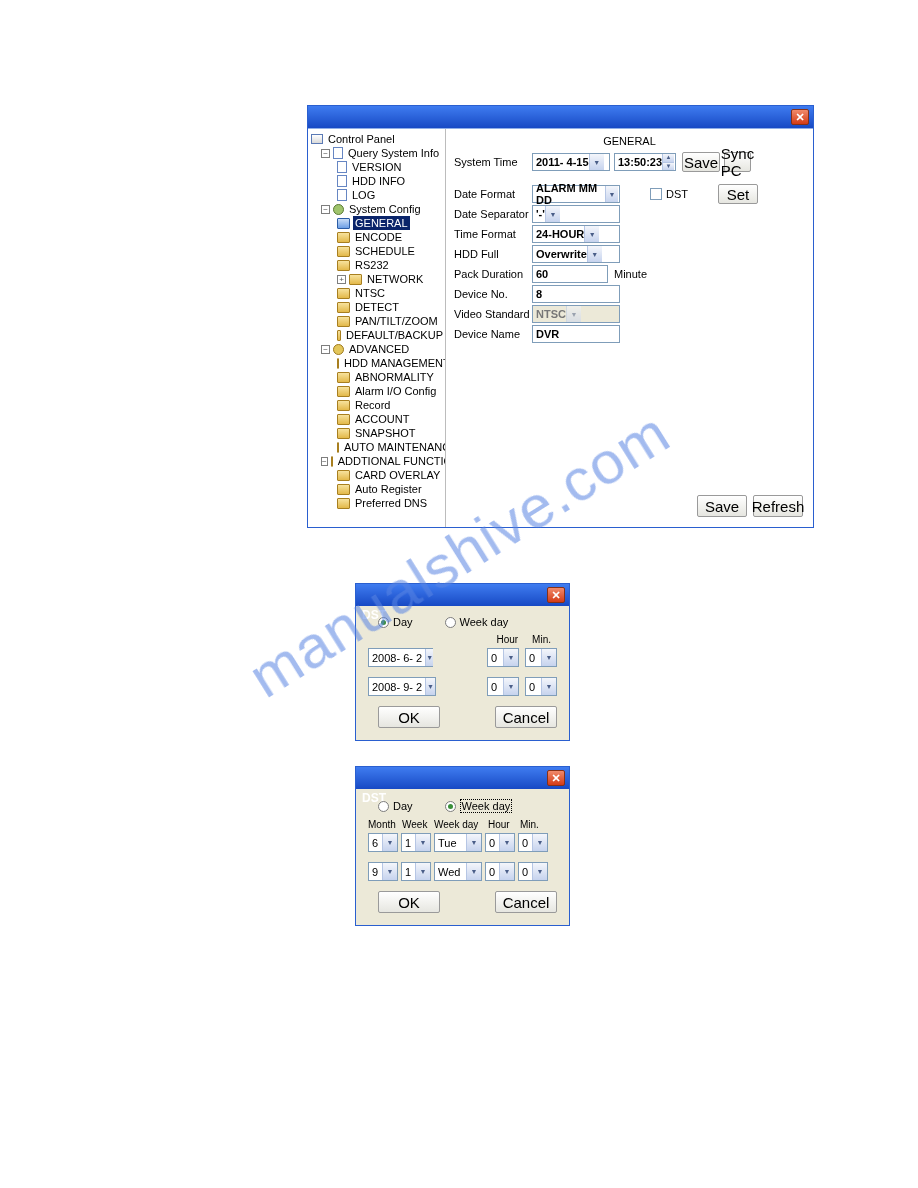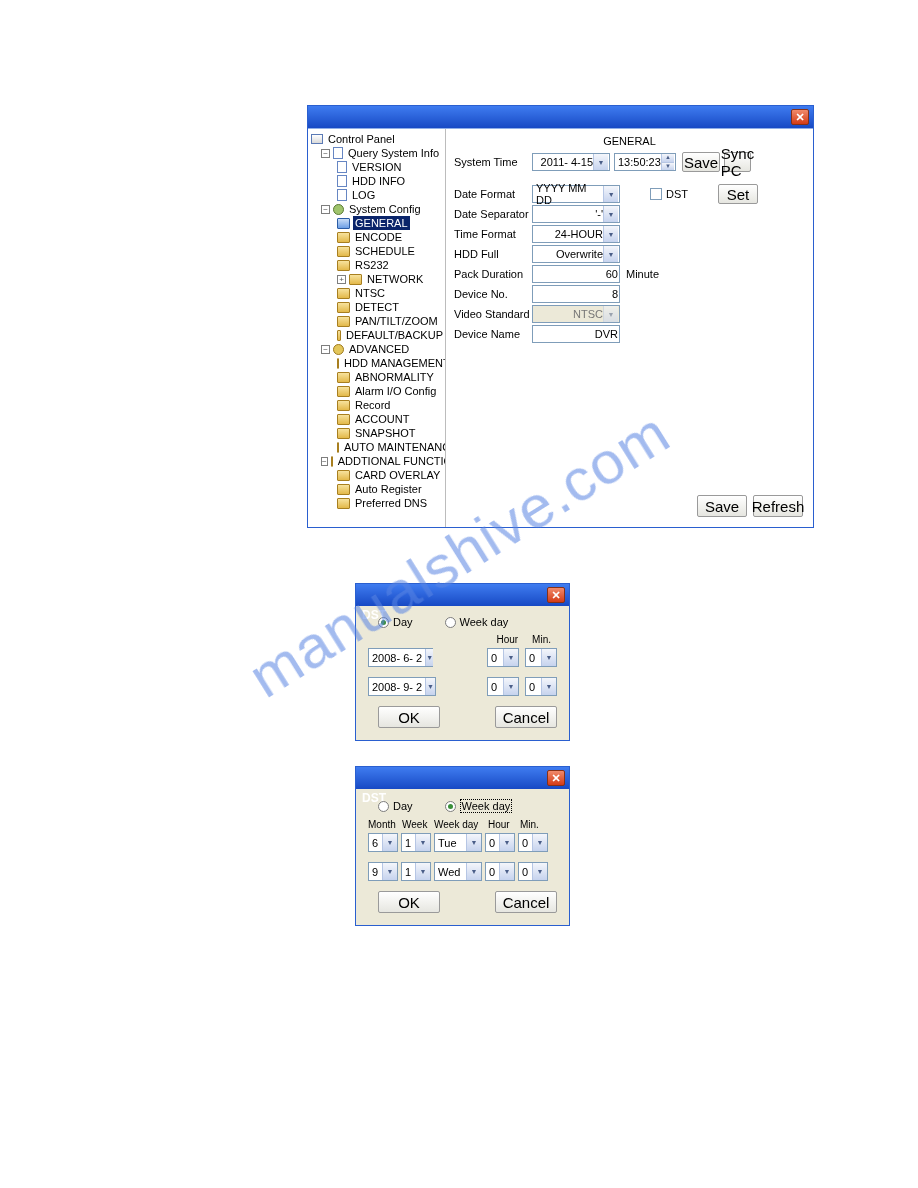--- a/index.html
+++ b/index.html
@@ -28,21 +28,21 @@
   .i-folder-blue { background:linear-gradient(#c9ddf7,#6c9fe6); border:1px solid #2b5ca5; border-radius:1px;}
   .i-gear { border:1px solid #5b7a35; background:#9fc46c; border-radius:50%; width:11px; height:11px;}
   .i-doc { background:#fff; border:1px solid #6686c3; width:10px; height:12px;}
   .i-panel { background:linear-gradient(#fff,#d9d9d9); border:1px solid #5b7ab5; width:12px; height:10px;}
   .indent1 { padding-left:10px;} .indent2 { padding-left:26px;}
 
   .content-pane { flex:1; position:relative; padding:6px 8px; }
   .section-head { text-align:center; font-size:11px; height:18px; }
   .form-row { display:flex; align-items:center; height:18px; margin-bottom:2px;}
   .form-row .lab { width:78px; }
-  .ctrl { border:1px solid #7f9db9; background:#fff; height:18px; font-size:11px; padding:0 1px 0 3px; display:flex; align-items:center; justify-content:flex-end;}
+  .ctrl { border:1px solid #7f9db9; background:#fff; height:18px; font-size:11px; padding:0 1px 0 3px; display:flex; align-items:center; justify-content:flex-start;font-weight:bold;}
   .ctrl.disabled { background:#ece9d8; color:#777;}
   .dd-arrow { width:15px; height:16px; background:linear-gradient(#f4f6fb,#c6d3ee); border-left:1px solid #b6c6e4; display:flex; align-items:center; justify-content:center; font-size:7px; color:#4a5e88;}
   .spin { width:15px; height:16px; display:flex; flex-direction:column; border-left:1px solid #b6c6e4;}
   .spin div { flex:1; background:linear-gradient(#f4f6fb,#c6d3ee); font-size:6px; text-align:center; line-height:7px; color:#4a5e88;}
   .spin div:first-child { border-bottom:1px solid #b6c6e4;}
   .btn { height:20px; border:1px solid #9a9a9a; background:linear-gradient(#fff,#e6e6e0); font-size:15px; padding:0 2px; border-radius:2px; display:flex; align-items:center; justify-content:center; cursor:pointer;}
   .chk { width:12px; height:12px; border:1px solid #7f9db9; background:#fff; margin-right:4px;}
   .bottom-btns { position:absolute; bottom:10px; right:10px; display:flex; gap:6px;}
   .bottom-btns .btn { width:50px; height:22px;}
 
@@ -215,21 +215,21 @@
               </div>
         <div style="width:6px"></div>
         <div class="btn" style="width:38px">Save</div>
         <div style="width:4px"></div>
         <div class="btn" style="width:27px">Sync PC</div>
       </div>
 
       <div class="form-row">
         <div class="lab">Date Format</div>
         <div class="ctrl" style="width:88px">
-                <span>YYYY MM DD</span>
+                <span>ALARM MM DD</span>
                 <span class="dd-arrow">▼</span>
               </div>
         <div style="width:30px"></div>
         <span class="chk"></span>
               <span>DST</span>
         <div style="width:30px"></div>
         <div class="btn" style="width:40px">Set</div>
       </div>
       <div class="form-row">
         <div class="lab">Date Separator</div>
@@ -247,21 +247,21 @@
       </div>
       <div class="form-row">
         <div class="lab">HDD Full</div>
         <div class="ctrl" style="width:88px">
                 <span>Overwrite</span>
                 <span class="dd-arrow">▼</span>
               </div>
       </div>
       <div class="form-row">
         <div class="lab">Pack Duration</div>
-        <div class="ctrl" style="width:88px">
+        <div class="ctrl" style="width:76px">
                 <span>60</span>
               </div>
         <div style="width:6px"></div>
         <span>Minute</span>
       </div>
       <div class="form-row">
         <div class="lab">Device No.</div>
         <div class="ctrl" style="width:88px">
                 <span>8</span>
               </div>

